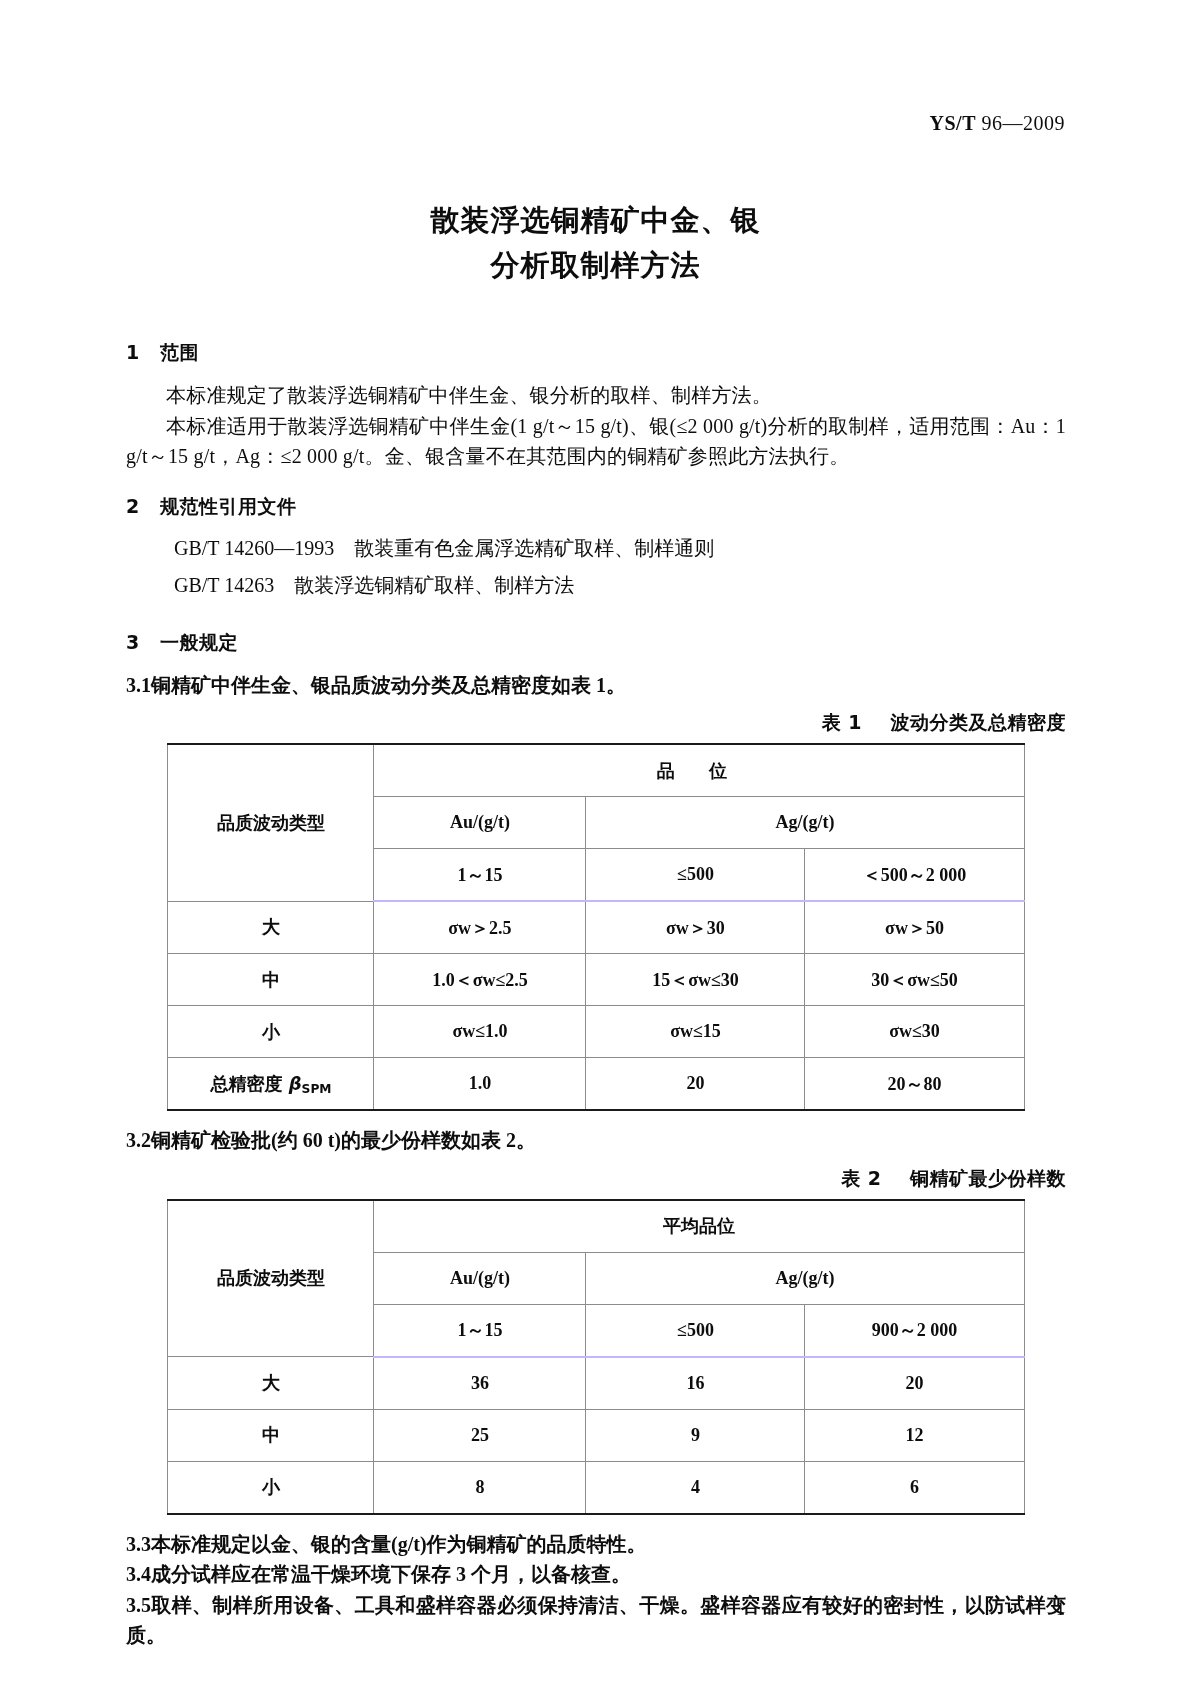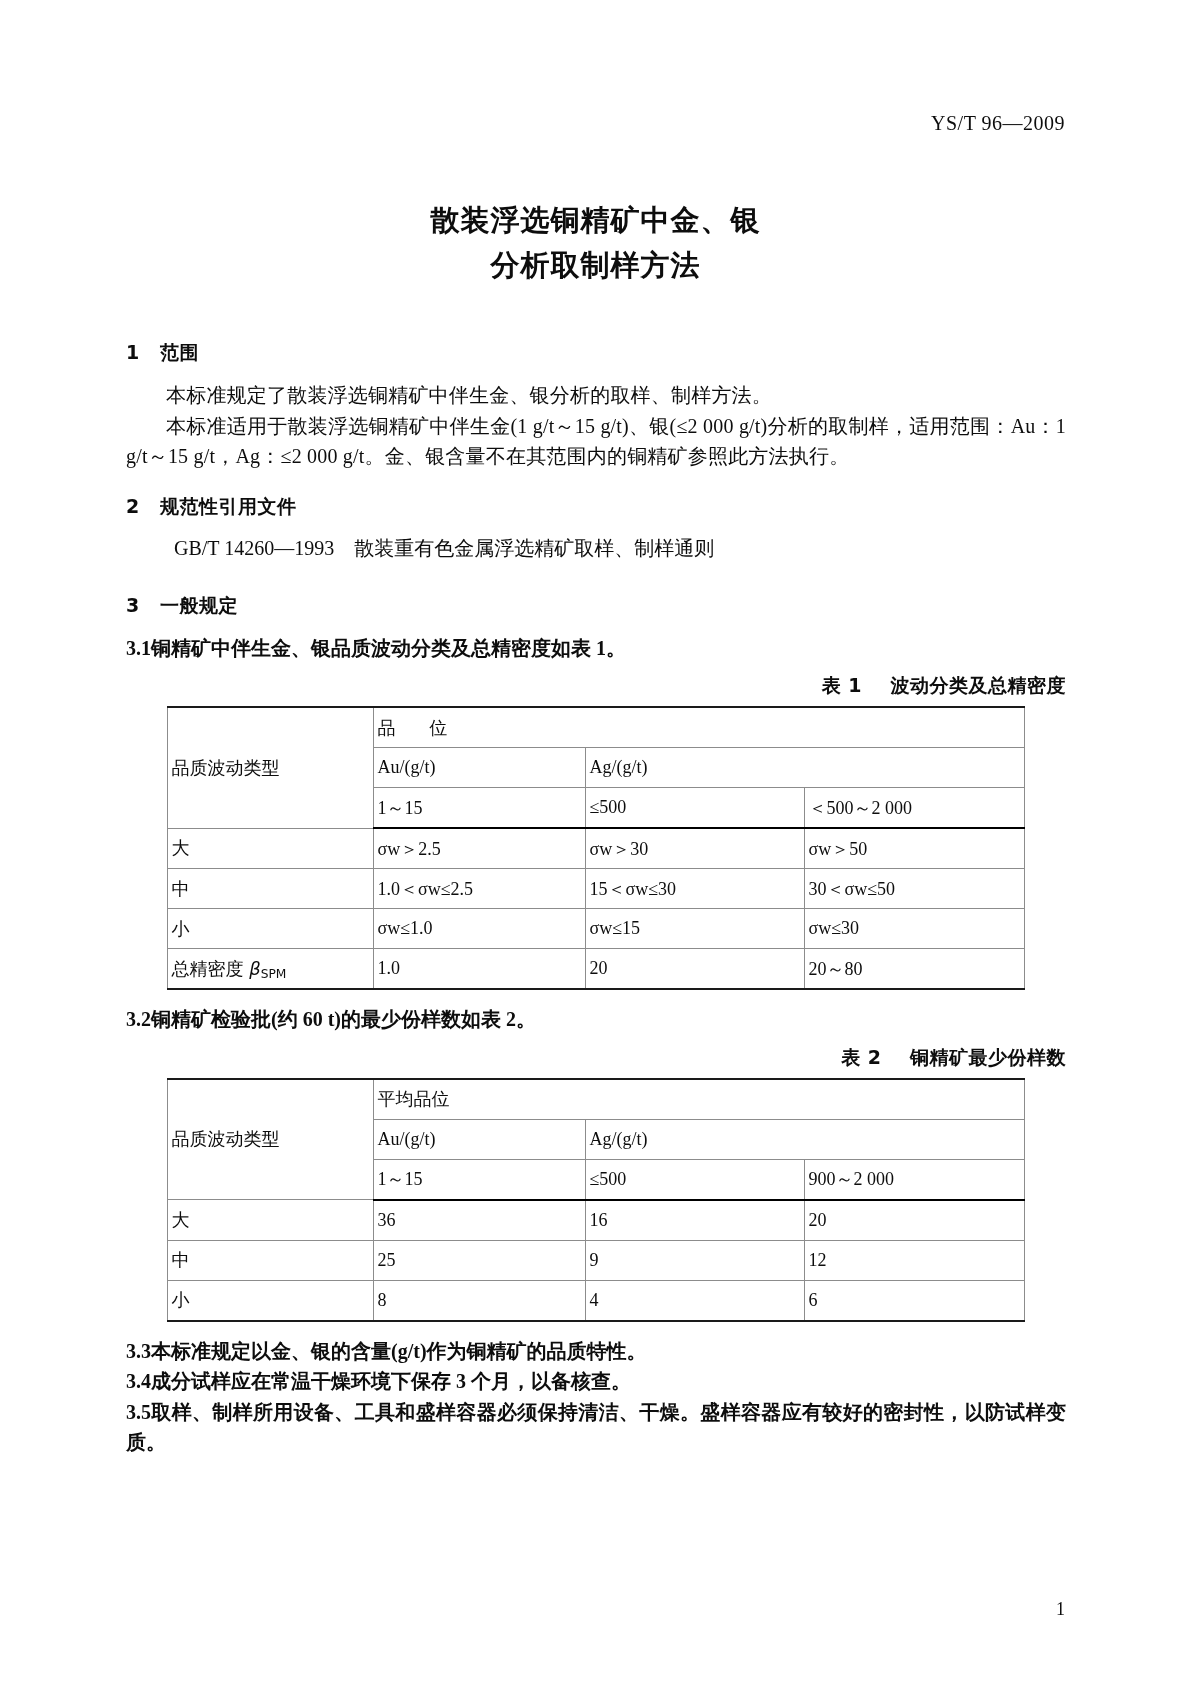--- a/index.html
+++ b/index.html
@@ -20,21 +20,21 @@
   
   .run-header {
     position: absolute;
     top: 112px;
     right: 126px;
     font-family: "Liberation Serif", serif;
     font-size: 20px;
     letter-spacing: 0.5px;
   }
   .run-header .std-prefix {
-    font-weight: normal;
+    font-weight: bold;
     margin-left: 28px;
   }
   
   .doc-title {
     position: absolute;
     top: 198px;
     left: 0;
     width: 100%;
     text-align: center;
     font-family: "DejaVu Sans", sans-serif;
@@ -99,35 +99,35 @@
     letter-spacing: 0.5px;
   }
   table.std {
     border-collapse: collapse;
     width: 856px;
     margin: 0 auto;
     table-layout: fixed;
   }
   table.std td, table.std th {
     border: 1px solid #8c8c8c;
-    text-align: left;
+    text-align: center;
     vertical-align: middle;
-    font-weight: normal;
+    font-weight: bold;
     font-family: "Liberation Serif", serif;
     font-size: 18px;
     height: 33px;
-    padding: 3px 3px;
+    padding: 9px 3px;
   }
   table.std {
     border-top: 2px solid #1a1a1a;
     border-bottom: 2px solid #1a1a1a;
   }
   table.std tr.thick-bottom td,
   table.std tr.thick-bottom th {
-    border-bottom: 2px solid #000000;
+    border-bottom: 2px solid #c4b5fd;
   }
   table.std .cjk {
     font-family: "DejaVu Sans", sans-serif;
     font-size: 18px;
   }
   .sp-wide {
     letter-spacing: 14px;
     padding-left: 14px;
   }
   sub.sm {
@@ -170,20 +170,21 @@
     </h2>
     <p class="para indent">本标准规定了散装浮选铜精矿中伴生金、银分析的取样、制样方法。</p>
     <p class="para indent">本标准适用于散装浮选铜精矿中伴生金(1 g/t～15 g/t)、银(≤2 000 g/t)分析的取制样，适用范围：Au：1 g/t～15 g/t，Ag：≤2 000 g/t。金、银含量不在其范围内的铜精矿参照此方法执行。</p>
 
     <div class="gap-md"></div>
 
     <h2 class="sec">
       <span class="num">2</span><span>规范性引用文件</span>
     </h2>
     <p class="ref">GB/T 14260—1993　散装重有色金属浮选精矿取样、制样通则</p>
+    <p class="ref">GB/T 14263　散装浮选铜精矿取样、制样方法</p>
 
     <div class="gap-md"></div>
 
     <h2 class="sec">
       <span class="num">3</span><span>一般规定</span>
     </h2>
 
     <div class="clause-wrap clause-hang">
       <span class="cnum">3.1</span><span>铜精矿中伴生金、银品质波动分类及总精密度如表 1。</span>
     </div>

